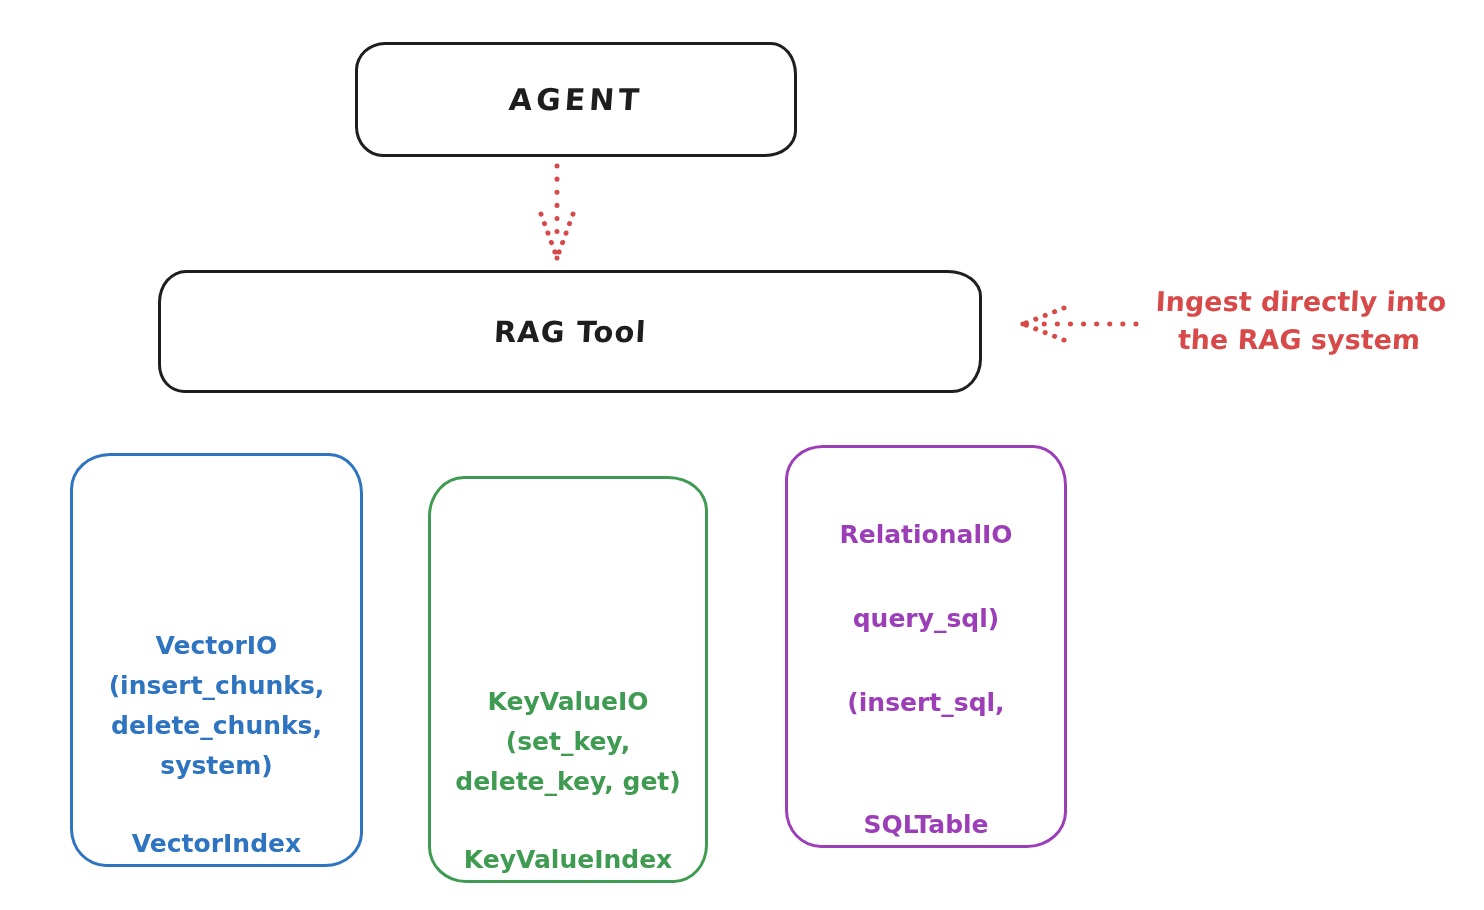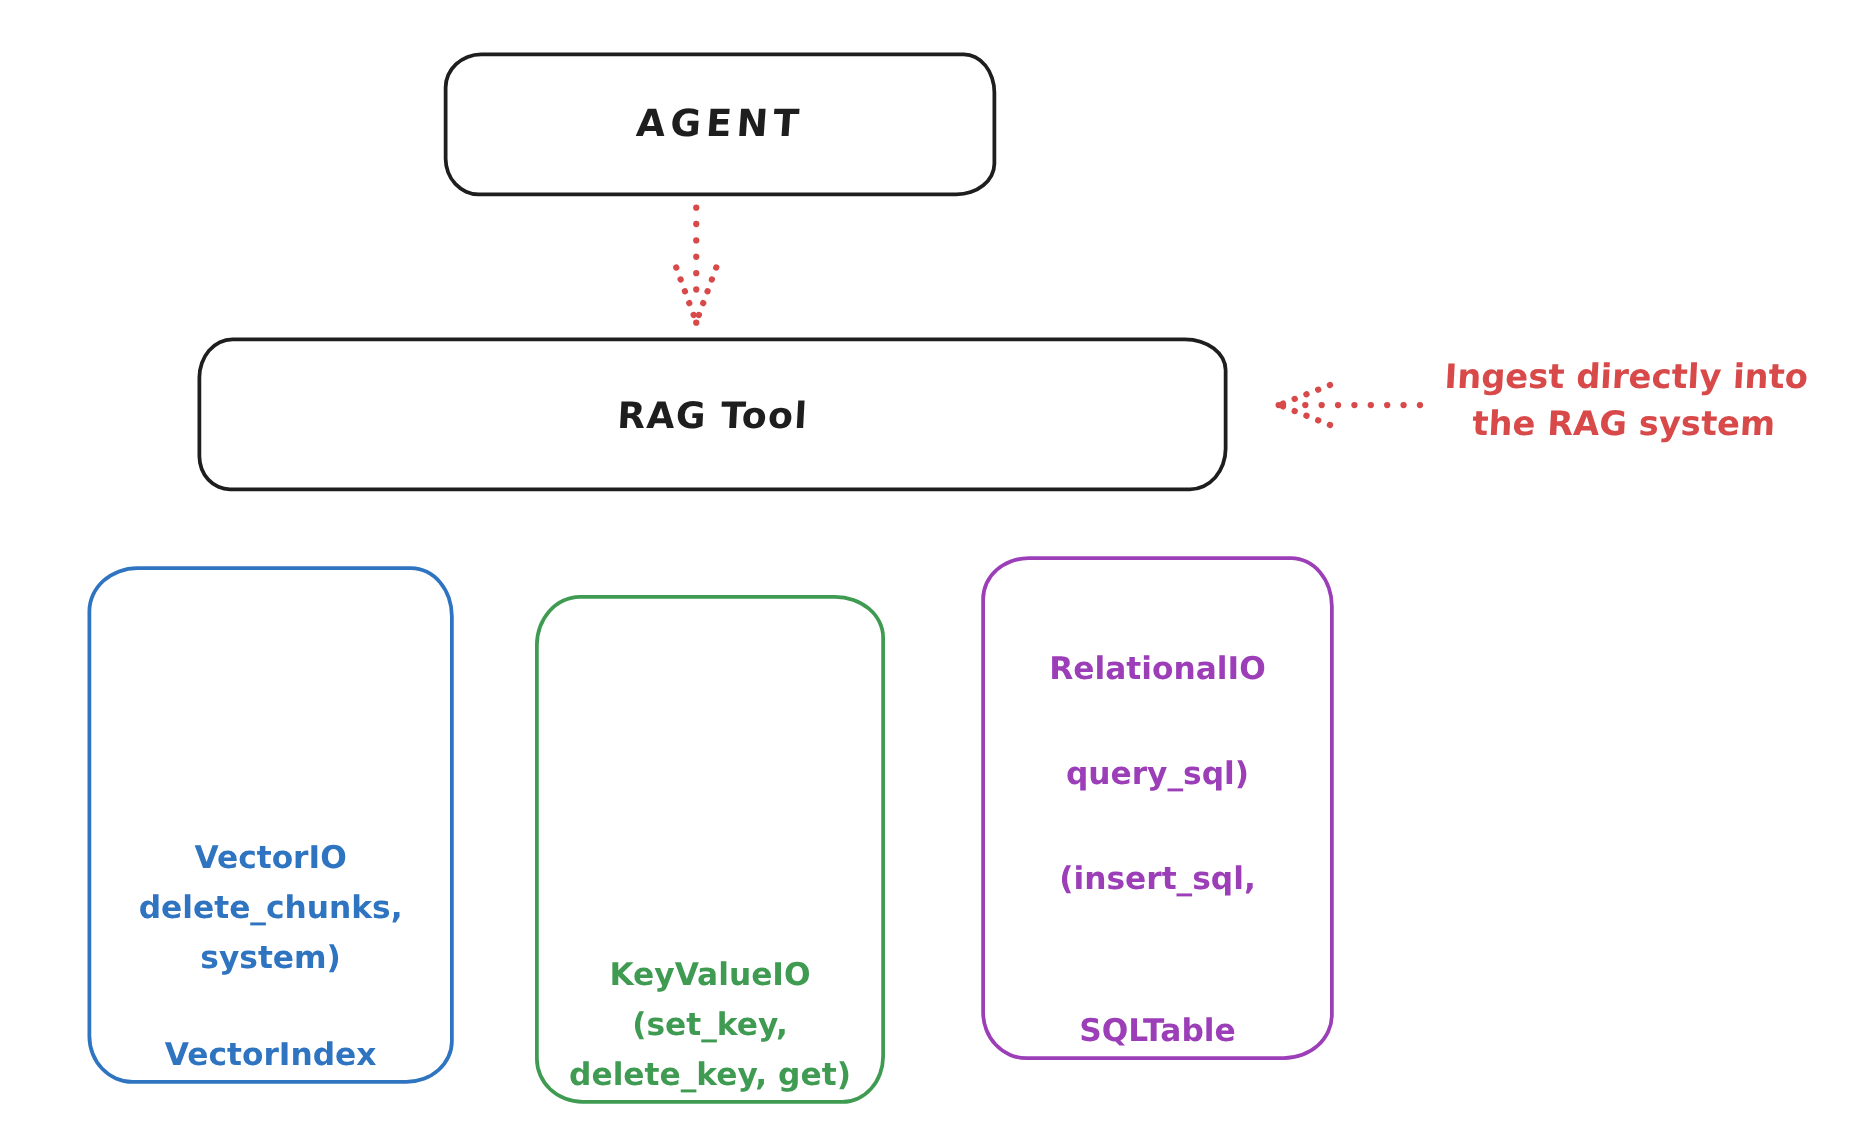--- a/index.html
+++ b/index.html
@@ -139,29 +139,31 @@
     <path class="dotline head" d="M11 26 L10 26"></path>
   </svg>
 
   <div class="annotation">
     <div>Ingest directly into</div>
     <div>the RAG system</div>
   </div>
 
   <div class="box store-box vector-box">
     <div>VectorIO</div>
+    <div>(insert_chunks,</div>
     <div>delete_chunks,</div>
     <div>system)</div>
     <div class="store-footer">VectorIndex</div>
   </div>
 
   <div class="box store-box keyvalue-box">
     <div>KeyValueIO</div>
     <div>(set_key,</div>
     <div>delete_key, get)</div>
+    <div class="store-footer">KeyValueIndex</div>
   </div>
 
   <div class="box store-box relational-box">
     <div>RelationalIO</div>
     <div>query_sql)</div>
     <div>(insert_sql,</div>
     <div class="store-footer">SQLTable</div>
   </div>
 
 </div>

